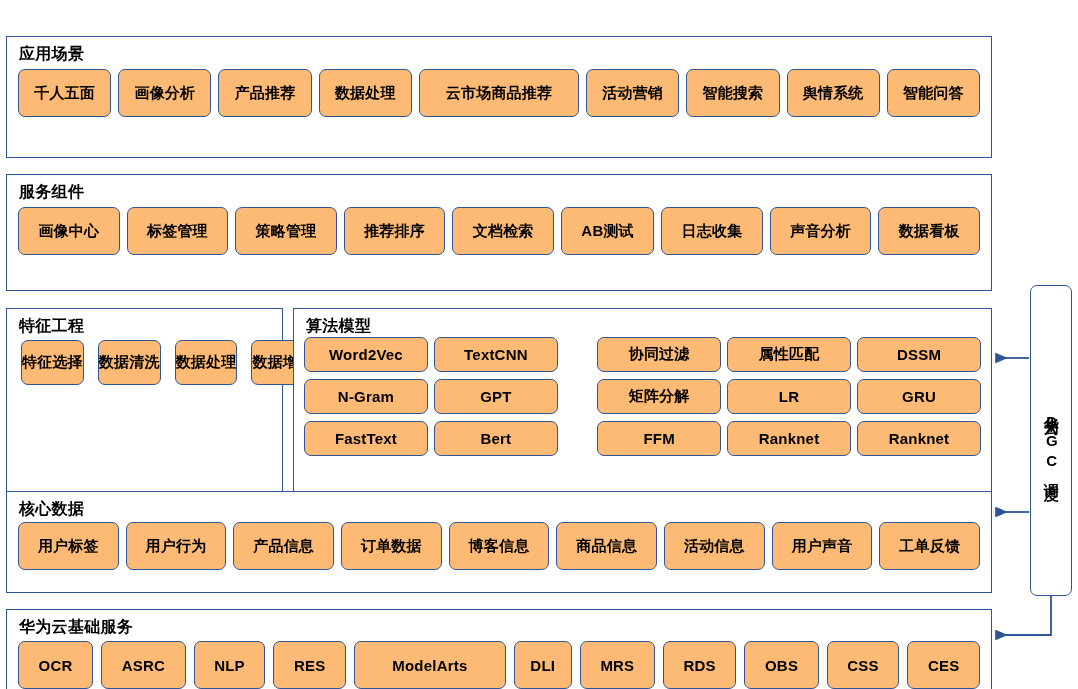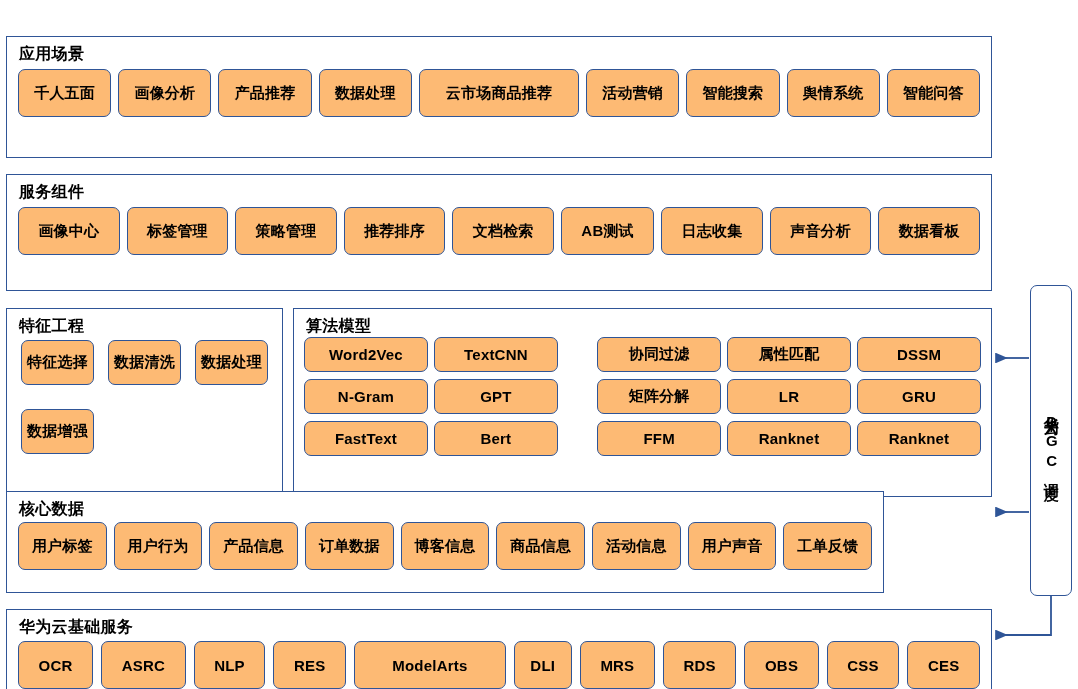--- a/index.html
+++ b/index.html
@@ -65,27 +65,27 @@
   .chip-row .chip {
     flex: 1 1 auto;
     height: 48px;
   }
 
   
   #panel-app      { left: 6px;  top: 4px;   width: 986px; height: 122px; }
   #panel-service  { left: 6px;  top: 142px; width: 986px; height: 117px; }
   #panel-feature  { left: 6px;  top: 276px; width: 277px; height: 221px; }
   #panel-algo     { left: 293px;top: 276px; width: 699px; height: 189px; }
-  #panel-core     { left: 6px;  top: 459px; width: 878px; height: 102px; }
+  #panel-core     { left: 6px;  top: 459px; width: 986px; height: 102px; }
   #panel-base     { left: 6px;  top: 577px; width: 986px; height: 107px; }
 
   
   .feature-grid {
     display: grid;
-    grid-template-columns: 1fr 1fr 1fr;
+    grid-template-columns: 1fr 1fr 1fr 1fr;
     gap: 24px 14px;
     padding: 6px 14px 12px 14px;
   }
   .feature-grid .chip { height: 45px; font-size: 15px; }
 
   
   .algo-grid {
     display: grid;
     grid-template-columns: 1fr 1fr 0.22fr 1fr 1fr 1fr;
     gap: 7px 6px;

